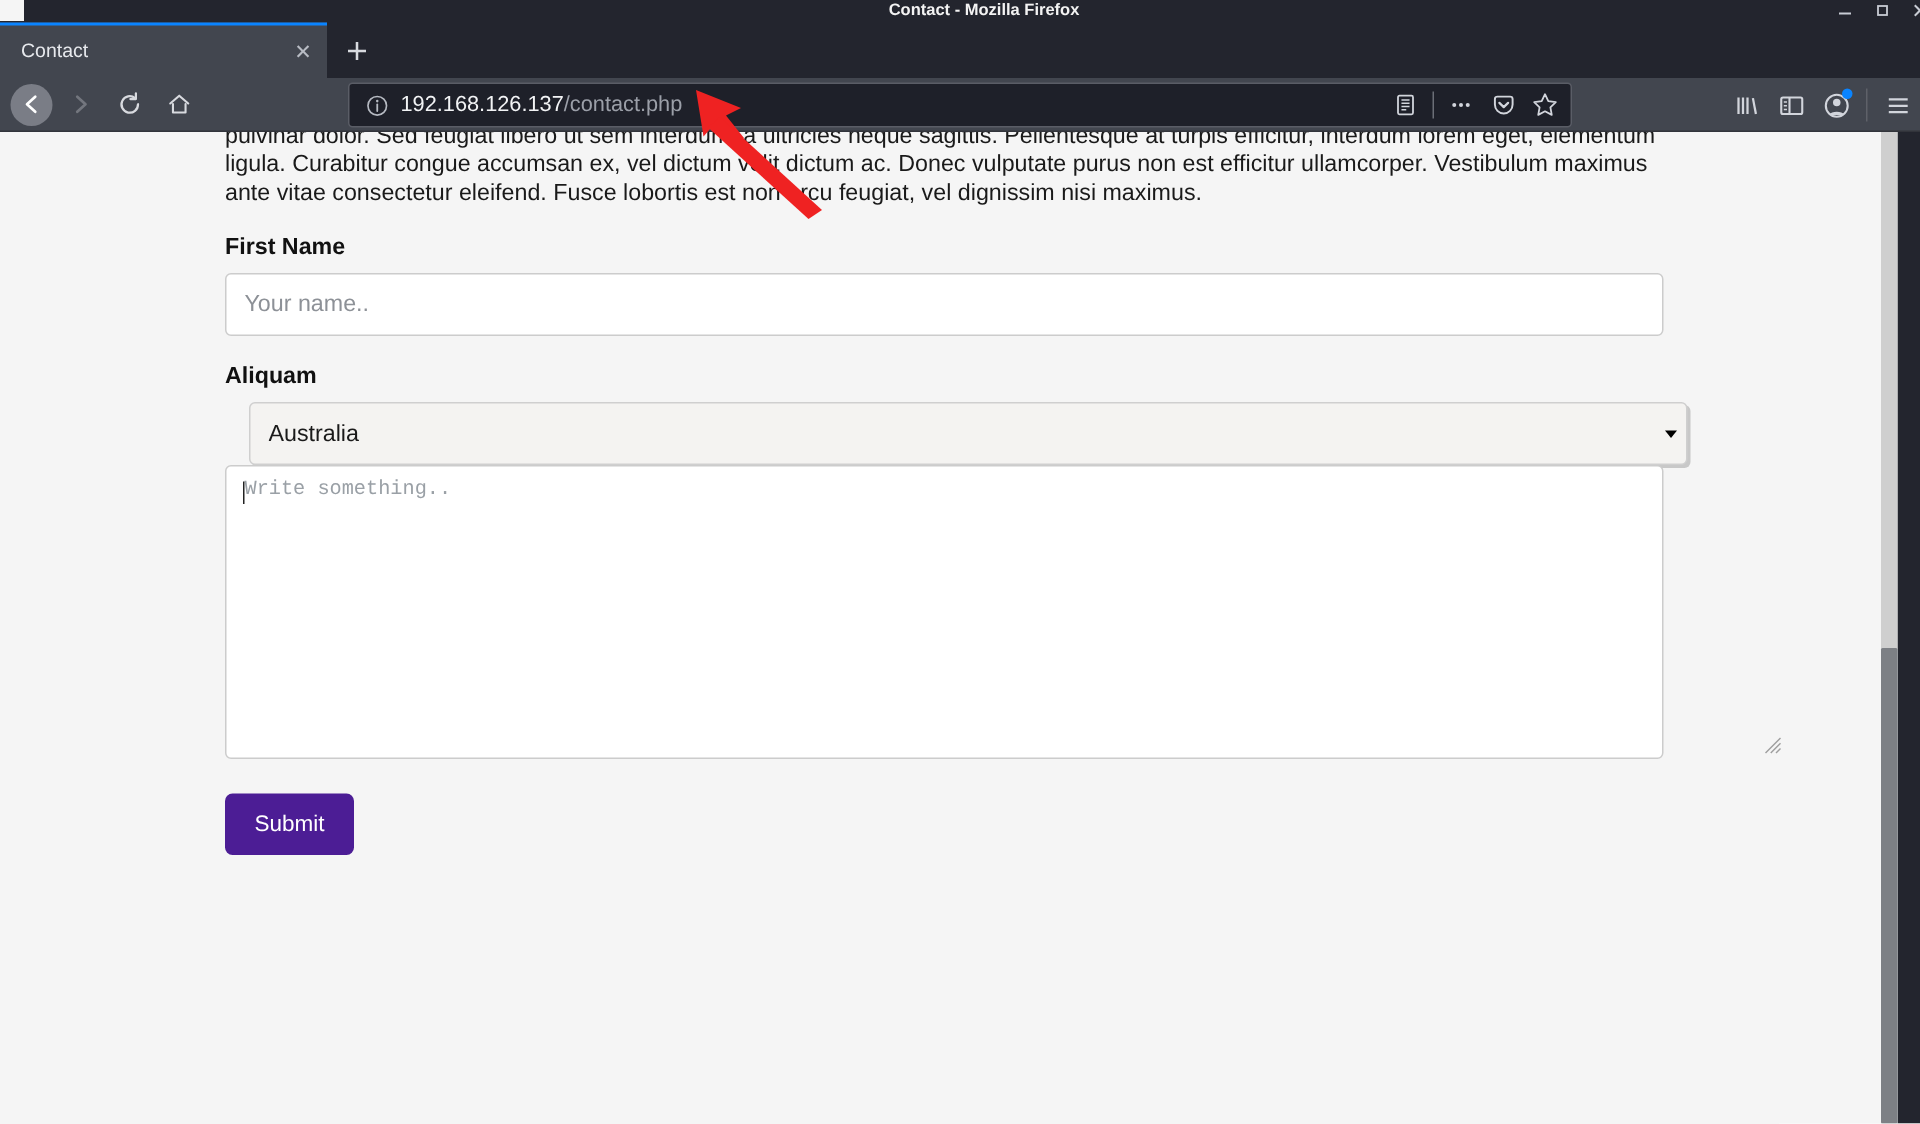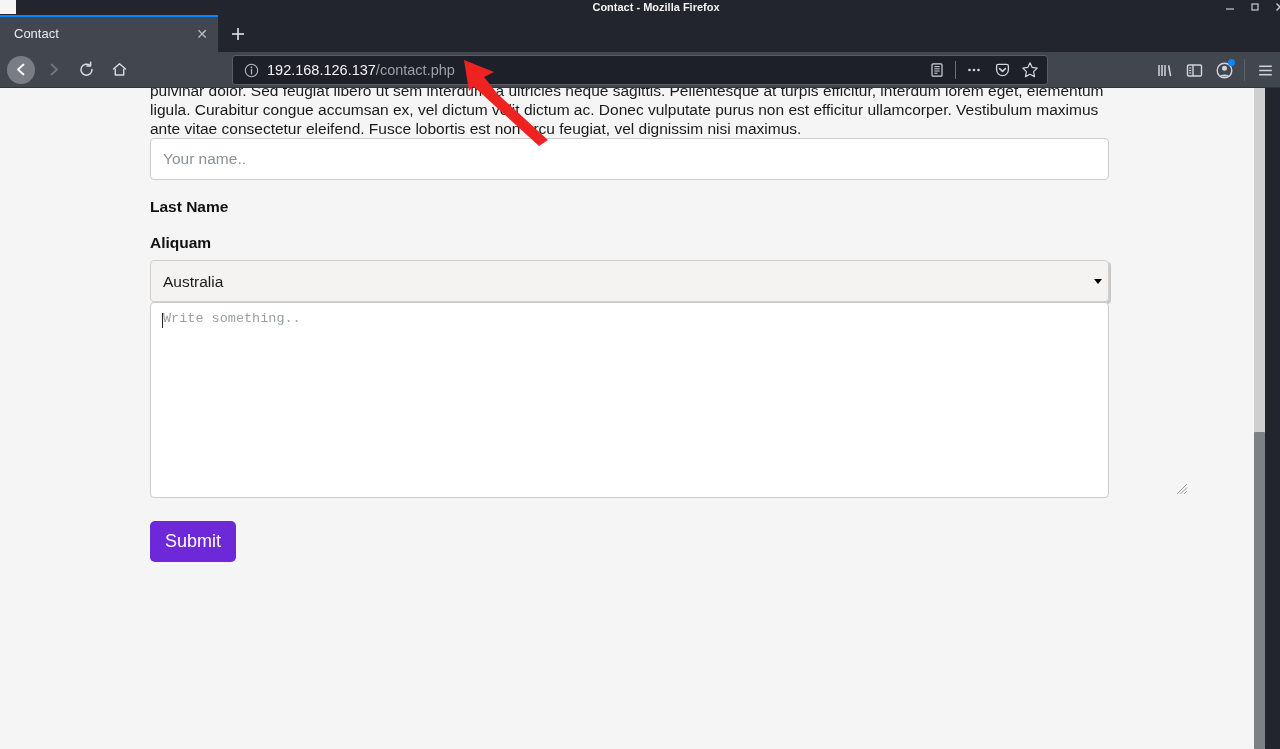--- a/index.html
+++ b/index.html
@@ -217,21 +217,21 @@
     border-radius: 4px;
     font-family: "Liberation Sans", sans-serif;
     font-size: 15.5px;
     color: #4d7c0f;
     outline: none;
   }
   .text-input::placeholder { color: #8d9197; opacity: 1; }
 
   .select-wrap {
     position: relative;
-    width: 959px; height: 42px;
+    width: 959px; height: 42px; margin-left: 16px;
   }
   .country-select {
     width: 959px; height: 42px;
     padding: 0 24px 0 12px;
     background: #f4f3f1;
     border: 1px solid #cfcfcf;
     border-radius: 4px;
     font-family: "Liberation Sans", sans-serif;
     font-size: 15.5px;
     color: #1a1a1a;
@@ -278,26 +278,26 @@
   .caret {
     position: absolute;
     left: 12px; top: 11px;
     width: 1px; height: 15px;
     background: #222;
   }
 
   .submit-btn {
     margin-top: 23px;
     width: 86px; height: 41px;
-    background: #6d28d9;
+    background: #4c1d95;
     color: #ffffff;
     border: none;
     border-radius: 5px;
     font-family: "Liberation Sans", sans-serif;
-    font-size: 18px;
+    font-size: 15px;
     cursor: pointer;
   }
 
   
   .scrollbar {
     position: absolute;
     top: 88px; right: 15px;
     width: 11px; height: 661px;
     background: #cfcfcf;
   }
@@ -465,23 +465,23 @@
     </div>
   </div>
 
   <div class="viewport">
     <div class="page">
 
       <p class="intro">Aliquam tempus lectus volutpat turpis sodales porttitor. Nam at justo eget velit rutrum porta. Cras vel sem blandit, fermentum ligula et, pulvinar dolor. Sed feugiat libero ut sem interdum, a ultricies neque sagittis. Pellentesque at turpis efficitur, interdum lorem eget, elementum ligula. Curabitur congue accumsan ex, vel dictum velit dictum ac. Donec vulputate purus non est efficitur ullamcorper. Vestibulum maximus ante vitae consectetur eleifend. Fusce lobortis est non arcu feugiat, vel dignissim nisi maximus.</p>
 
       <form>
 
+        <label class="field-label spacer-lbl">First Name</label>
         <input class="text-input" type="text" placeholder="Your name.." style="">
 
-        <label class="field-label spacer-lbl">Last Name</label>
 
         <label class="field-label spacer-lbl">Aliquam</label>
         <div class="select-wrap">
           <select class="country-select">
             <option>Australia</option>
           </select>
           <span class="select-arrow"></span>
         </div>
 
         <div class="textarea-wrap">

